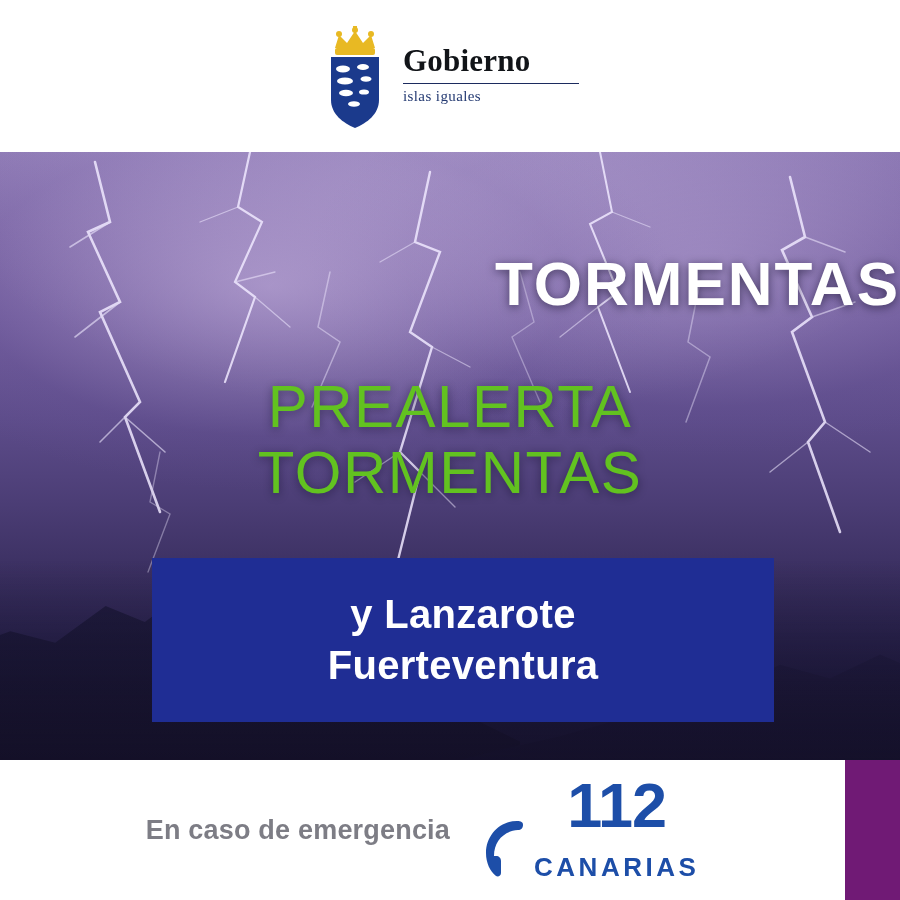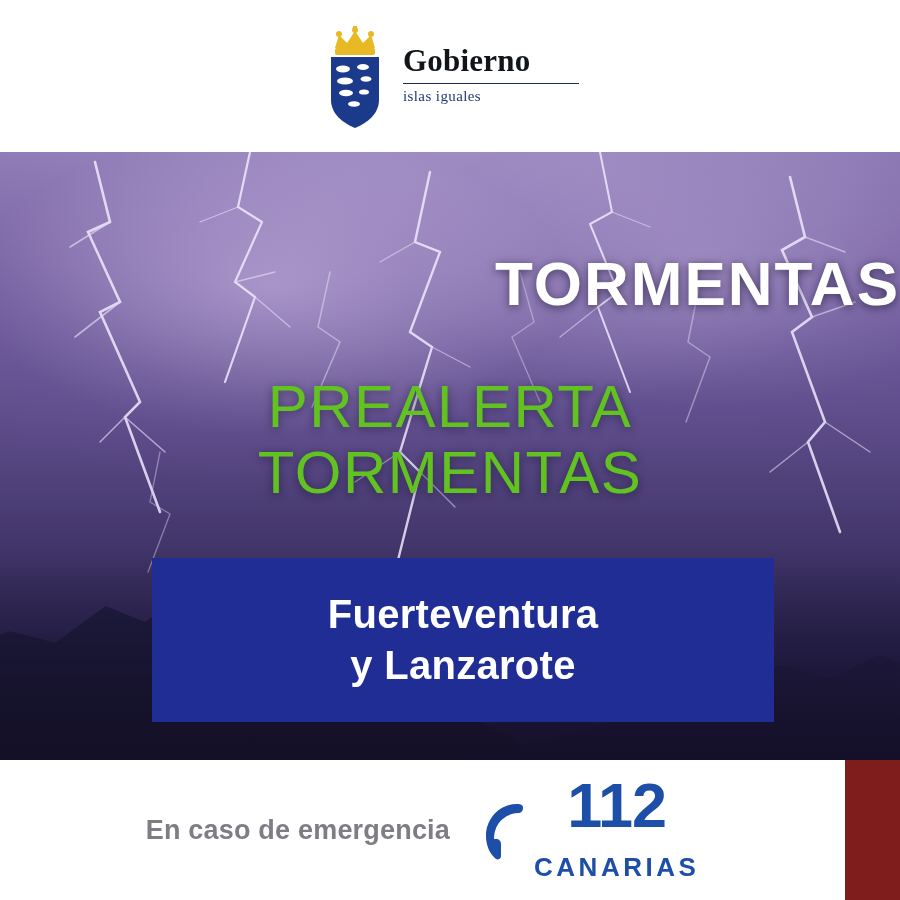--- a/index.html
+++ b/index.html
@@ -10,21 +10,21 @@
   body {
     width: 900px;
     height: 900px;
     font-family: "Liberation Sans", sans-serif;
     overflow: hidden;
   }
   .poster {
     position: relative;
     width: 900px;
     height: 900px;
-    background: #7f1d1d;
+    background: #701a75;
     overflow: hidden;
   }
 
   
   .header {
     position: absolute;
     top: 0; left: 0;
     width: 900px;
     height: 152px;
     background: #ffffff;
@@ -198,21 +198,21 @@
     gap: 26px;
   }
   .emg-text {
     font-size: 27px;
     font-weight: bold;
     color: #7d7d85;
     letter-spacing: 0.2px;
   }
   .logo112 {
     display: flex;
-    align-items: center;
+    align-items: flex-end;
     gap: 6px;
   }
   .phone-ic {
     margin-top: 6px;
   }
   .n112-wrap {
     display: flex;
     flex-direction: column;
     align-items: center;
   }
@@ -299,22 +299,22 @@
   </div>
 
   <div class="titles">
     <div class="t-hazard">TORMENTAS</div>
     <div class="t-status">
       <div>PREALERTA</div>
       <div>TORMENTAS</div>
     </div>
     <div class="island-box">
       <div class="island-text">
+        <div>y Lanzarote</div>
         <div>Fuerteventura</div>
-        <div>y Lanzarote</div>
       </div>
     </div>
   </div>
 
   <div class="footer">
     <div class="emg-text">En caso de emergencia</div>
     <div class="logo112">
       <div class="phone-ic">
         <svg width="52" height="62" viewBox="0 0 52 62" xmlns="http://www.w3.org/2000/svg">
           <path d="M41 4 C24 4 10 18 10 36 C10 46 14 54 20 59 C22 60 25 59 25 56 L25 44 C25 41 23 39 20 39 L18 39 C18 24 28 14 42 13 C45 13 47 11 47 8 C47 5 45 4 41 4 Z" fill="#1d4ea8"></path>

